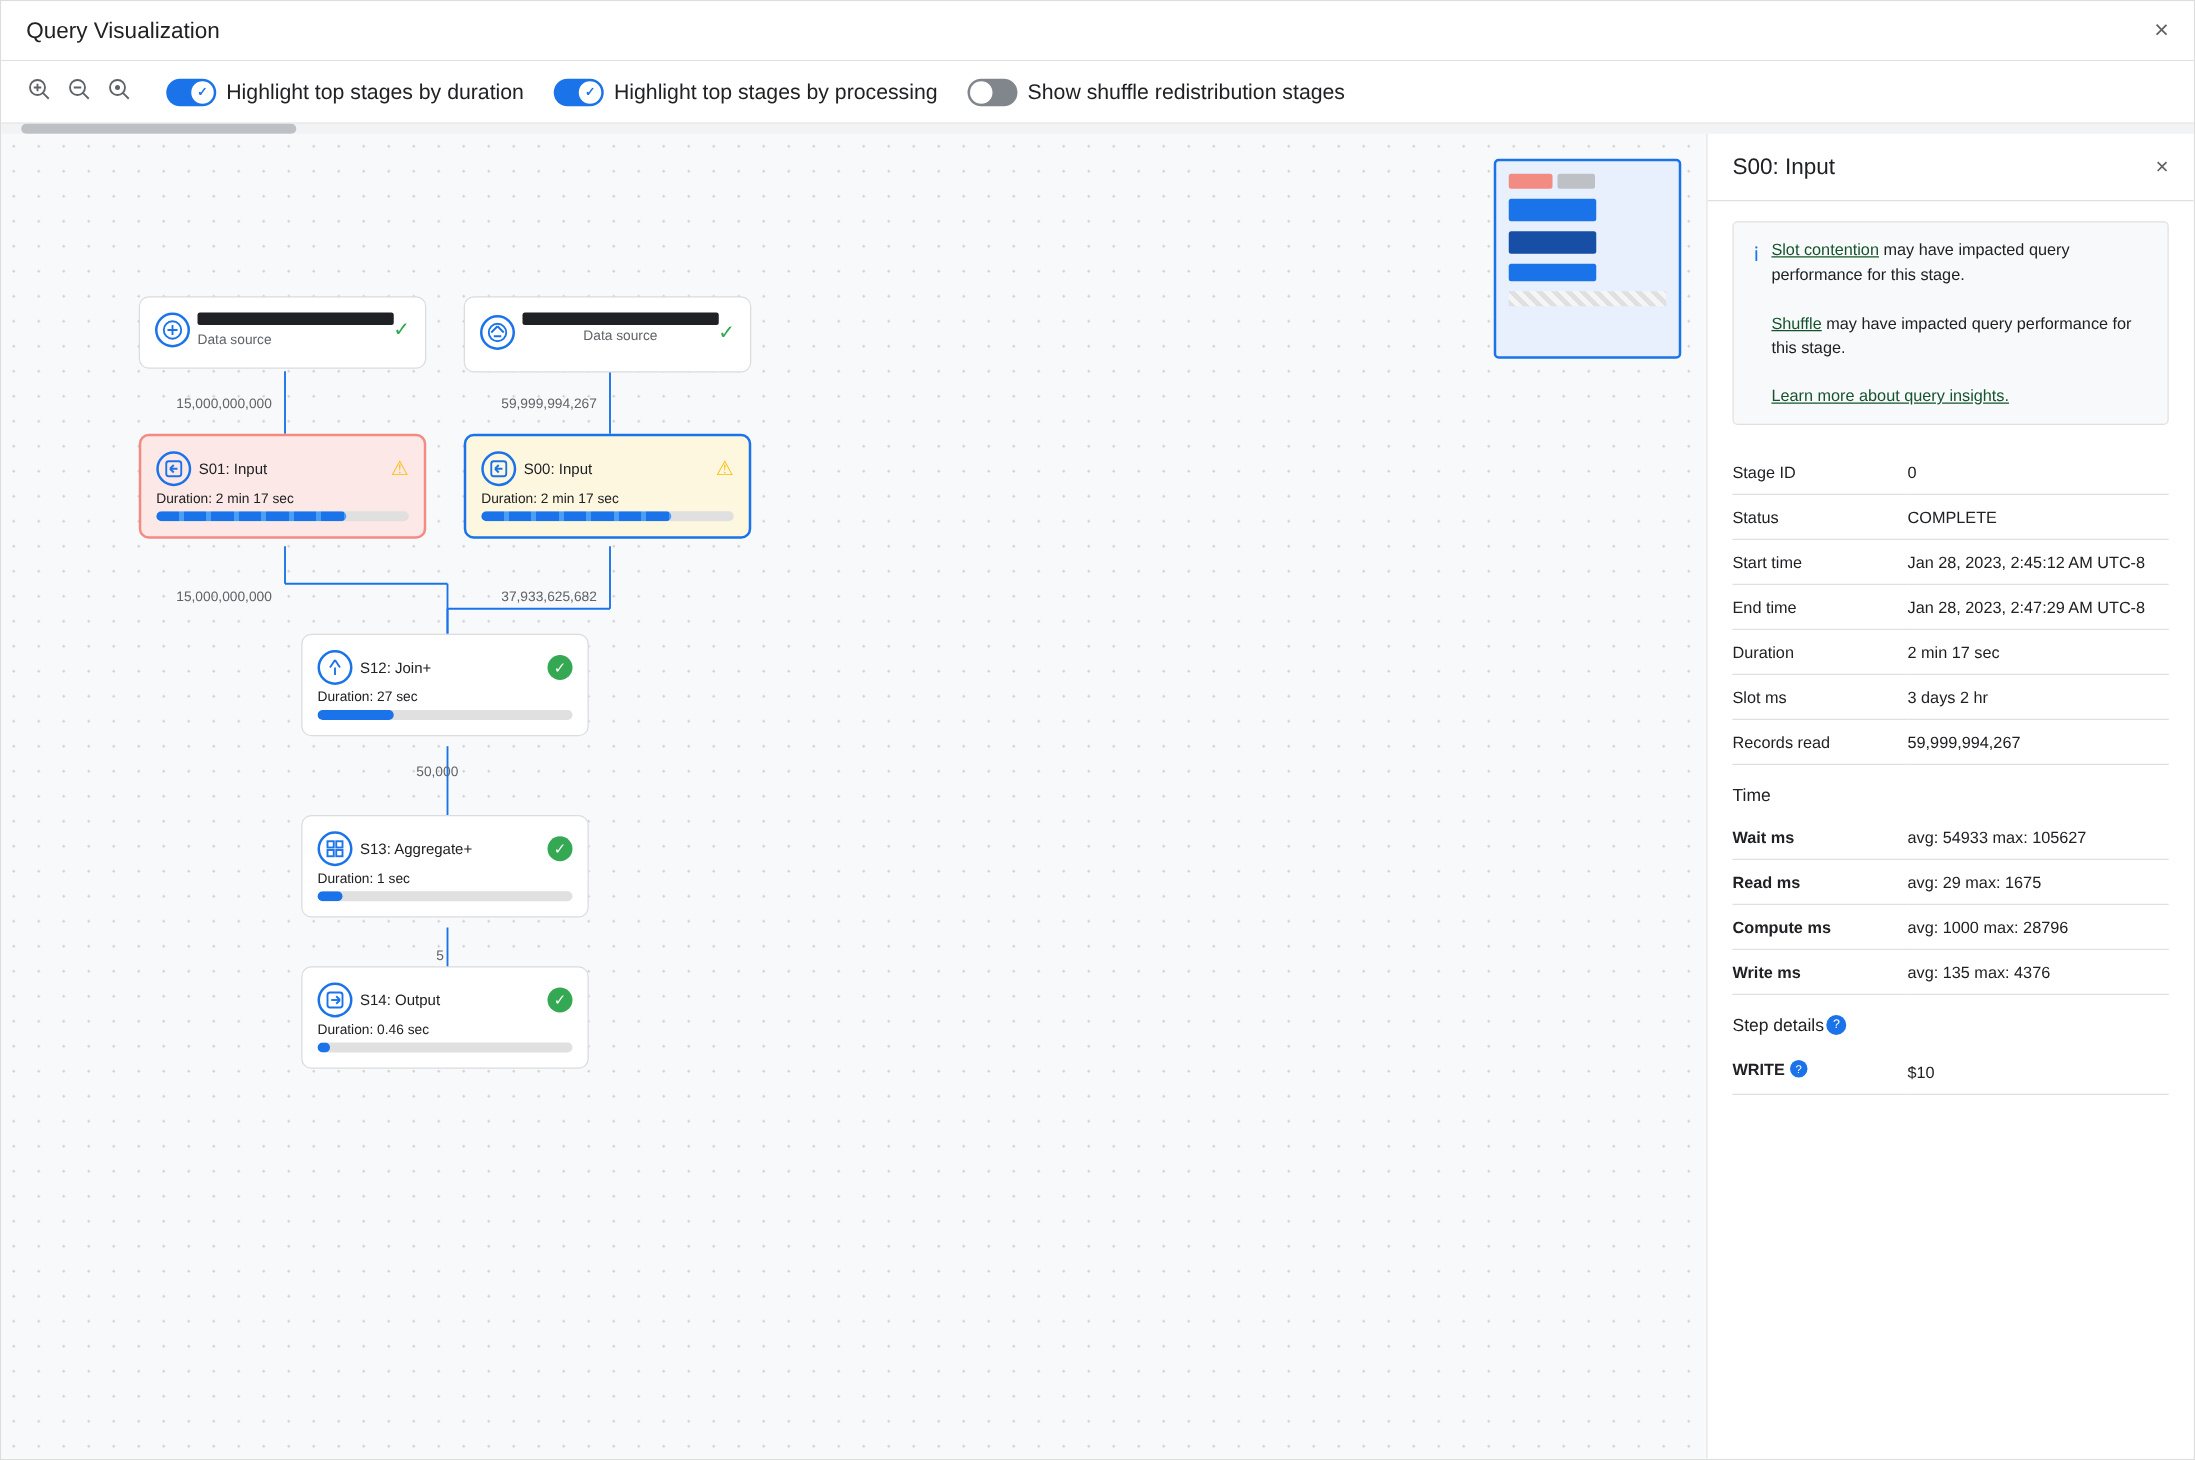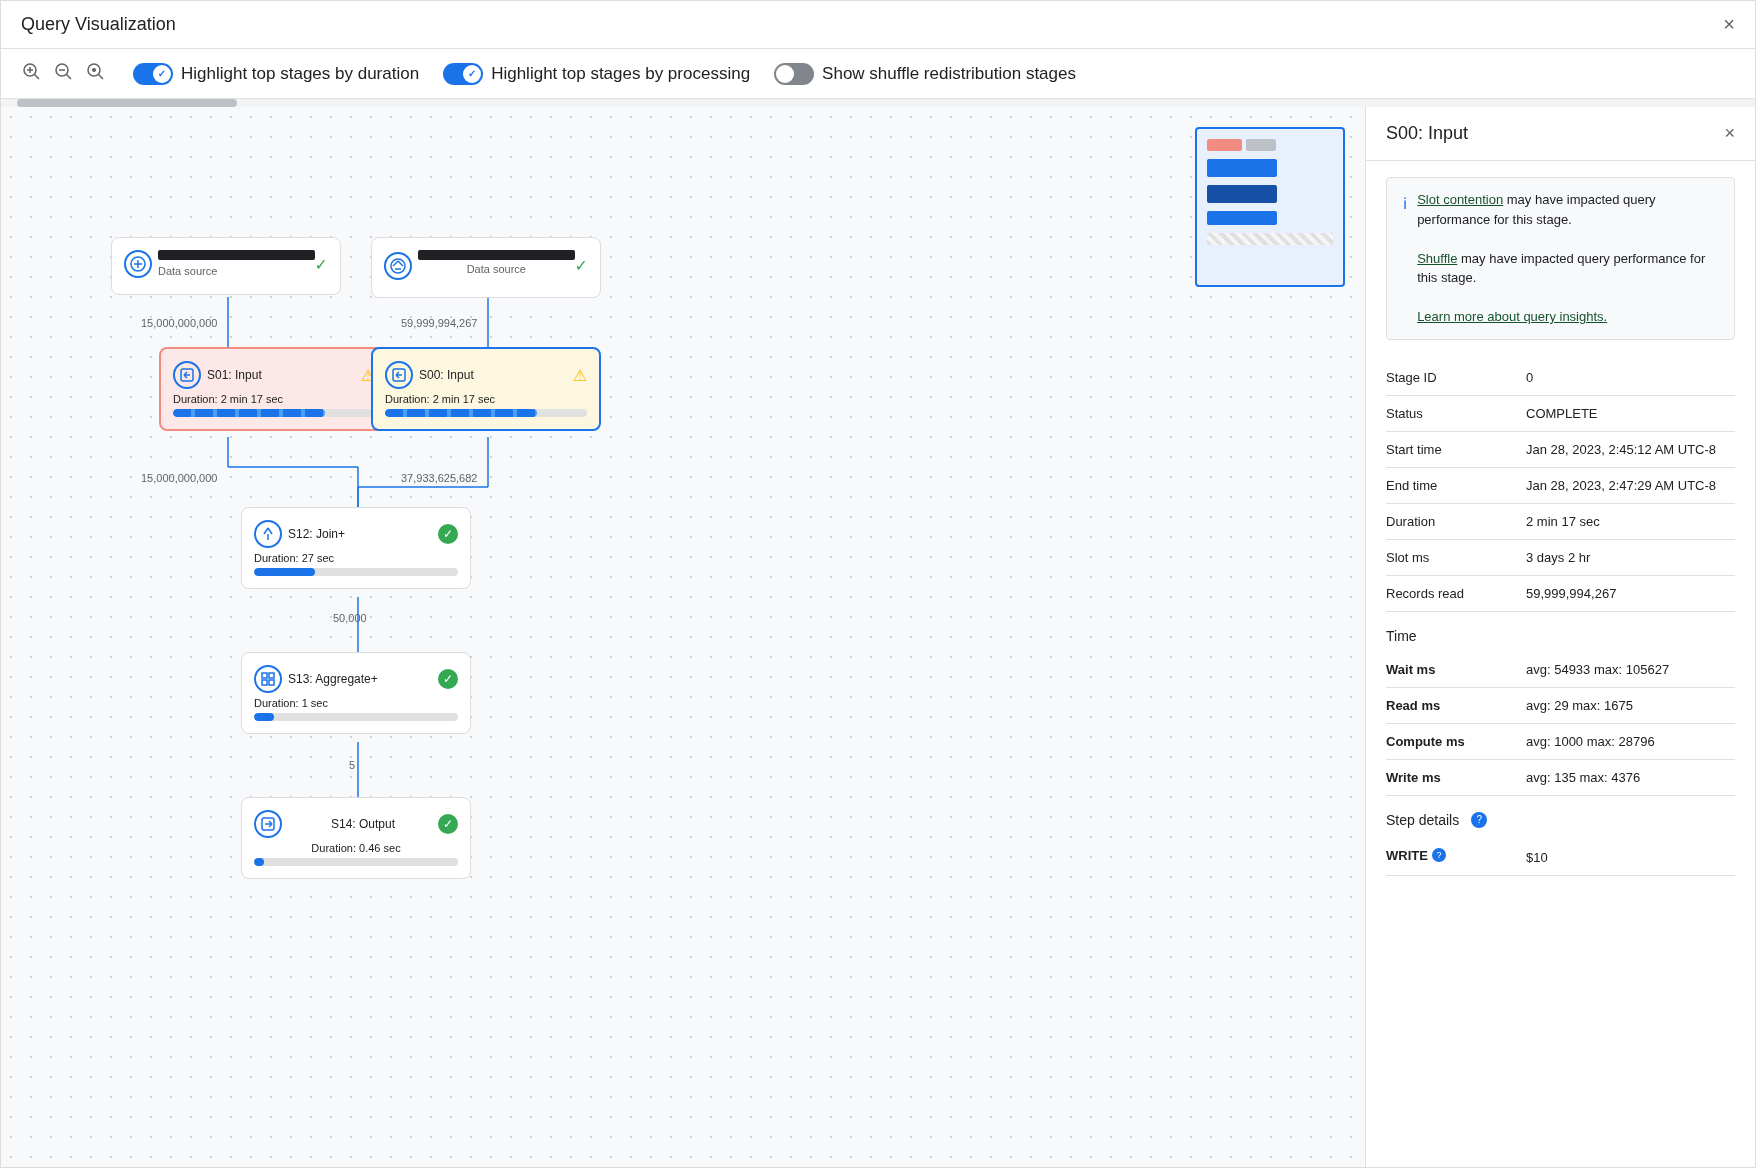--- a/index.html
+++ b/index.html
@@ -78,21 +78,21 @@
     .info-table td:first-child { color: #202124; font-weight: 500; width: 140px; }
     .info-table td:last-child { color: #202124; }
 
     .section-title { font-size: 14px; font-weight: 500; color: #202124; margin: 16px 0 8px 0; }
 
     
     .stage-node {
       position: absolute; background: #fff; border: 1px solid #dadce0; border-radius: 8px;
       padding: 12px; min-width: 160px;
     }
-    .stage-node.highlighted-orange { background: #fce8e6; border: 2px solid #f28b82; margin-left: 48px; }
+    .stage-node.highlighted-orange { background: #fce8e6; border: 2px solid #f28b82; }
     .stage-node.selected-blue { background: #fff; border: 2px solid #1a73e8; }
 
     .stage-header { display: flex; align-items: center; justify-content: space-between; margin-bottom: 4px; }
     .stage-icon { width: 28px; height: 28px; border-radius: 50%; border: 2px solid #1a73e8; display: flex; align-items: center; justify-content: center; color: #1a73e8; font-size: 14px; }
     .stage-title { font-size: 12px; font-weight: 500; color: #202124; margin-left: 6px; flex: 1; }
     .stage-check { color: #34a853; font-size: 16px; }
 
     .stage-subtitle { font-size: 11px; color: #5f6368; text-align: center; margin-bottom: 6px; }
 
     .duration-label { font-size: 11px; color: #202124; margin-bottom: 4px; }
@@ -325,21 +325,21 @@
           <span class="stage-check" style="background:#34a853;color:#fff;border-radius:50%;width:20px;height:20px;display:flex;align-items:center;justify-content:center;font-size:12px;">✓</span>
         </div>
         <div class="duration-label">Duration: 1 sec</div>
         <div class="progress-bar-bg">
           <div class="progress-bar-fill blue" style="width:10%;"></div>
         </div>
       </div>
 
       <div class="connector-label" style="left:348px;top:652px;">5</div>
 
-      <div class="stage-node" style="left:240px;top:690px;width:230px;text-align:center;">
+      <div class="stage-node" style="left:240px;top:666px;width:230px;">
         <div class="stage-header">
           <div class="stage-icon">
             <svg width="16" height="16" viewBox="0 0 16 16">
               <rect x="2" y="2" width="12" height="12" rx="2" stroke="#1a73e8" stroke-width="1.5" fill="none"></rect>
               <line x1="5" y1="8" x2="11" y2="8" stroke="#1a73e8" stroke-width="1.5"></line>
               <line x1="9" y1="5" x2="12" y2="8" stroke="#1a73e8" stroke-width="1.5"></line>
               <line x1="9" y1="11" x2="12" y2="8" stroke="#1a73e8" stroke-width="1.5"></line>
             </svg>
           </div>
           <span class="stage-title">S14: Output</span>
@@ -444,21 +444,21 @@
             <td>avg: 1000 max: 28796</td>
           </tr>
           <tr>
             <td><strong>Write ms</strong></td>
             <td>avg: 135 max: 4376</td>
           </tr>
         </tbody>
           </table>
 
         <div style="margin-top:16px;">
-          <div style="display:flex;align-items:flex-end;gap:12px;margin-bottom:12px;">
+          <div style="display:flex;align-items:flex-end;gap:2px;margin-bottom:12px;">
             <span class="section-title" style="margin:0;">Step details</span>
             <span style="background:#1a73e8;color:#fff;border-radius:50%;width:16px;height:16px;font-size:10px;display:flex;align-items:center;justify-content:center;">?</span>
           </div>
           <table class="info-table">
             <tbody>
             <tr>
               <td style="vertical-align:top;padding-top:8px;">
                 <div style="display:flex;align-items:center;gap:4px;">
                   <strong>WRITE</strong>
                   <span style="background:#1a73e8;color:#fff;border-radius:50%;width:14px;height:14px;font-size:9px;display:flex;align-items:center;justify-content:center;">?</span>

